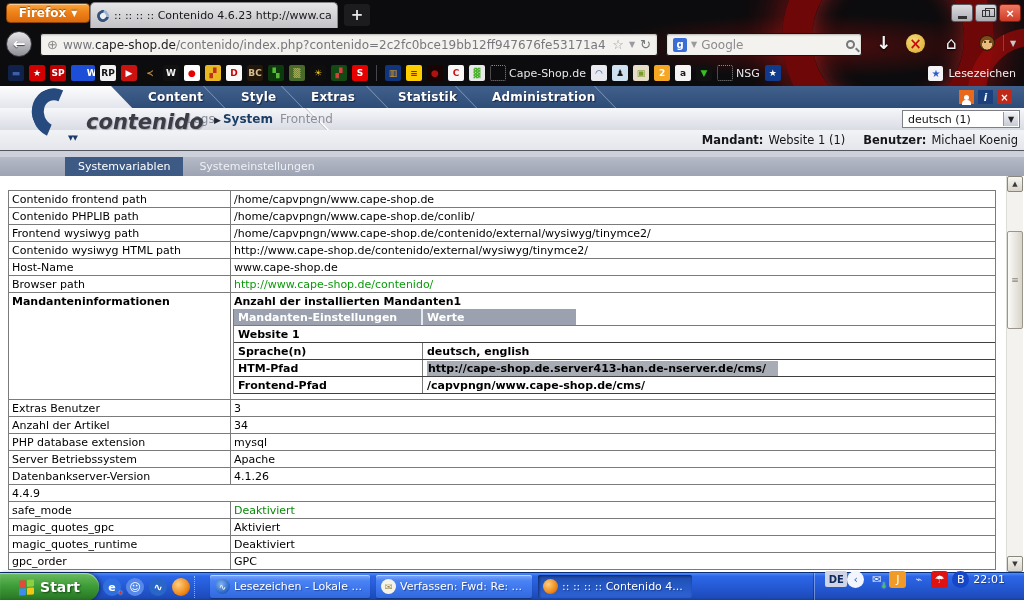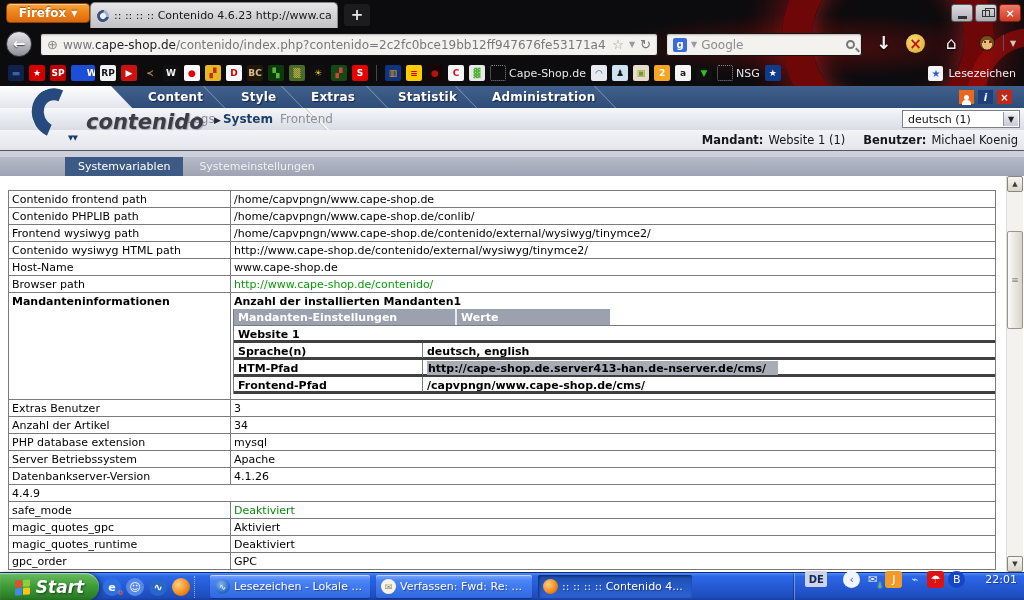--- a/index.html
+++ b/index.html
@@ -137,23 +137,23 @@
   .sys-row { display:flex; border-bottom:1px solid #7b7b7b; height:17px; overflow:hidden; }
   .sys-row.tall { height:107px;font-weight:bold; }
   .sys-label { width:222px; flex:none; border-right:1px solid #7b7b7b; padding:2px 0 0 3px; white-space:nowrap; overflow:hidden; }
   .sys-value { flex:1; padding:2px 0 0 3px; white-space:nowrap; overflow:hidden; }
   .sys-value.link { color:#0a9a0a; }
   .sys-value.green { color:#0a8a0a; }
   .tall .sys-value { padding:0; }
   .n-intro { padding:2px 0 1px 3px; height:16px; }
   .n-table { margin-left:2px; border-left:1px solid #7b7b7b; }
   .n-head { display:flex; height:17px; border-bottom:1px solid #7b7b7b; }
-  .n-h1 { width:223px; flex:none; background:#9ba1ae; color:#fff; padding:2px 0 0 4px; border-right:2px solid #e8e9ee; }
+  .n-h1 { width:189px; flex:none; background:#9ba1ae; color:#fff; padding:2px 0 0 4px; border-right:2px solid #e8e9ee; }
   .n-h2 { width:153px; flex:none; background:#9ba1ae; color:#fff; padding:2px 0 0 4px; }
-  .n-row { display:flex; height:17px; border-bottom:3px solid #404040;align-items:center; }
+  .n-row { display:flex; height:17px; border-bottom:1px solid #404040; }
   .n-c1 { width:189px; flex:none; border-right:1px solid #7b7b7b; padding:2px 0 0 4px; }
   .n-c1.full { width:auto; flex:1; border-right:none; }
   .n-c2 { flex:1; padding:2px 0 0 4px; white-space:nowrap; overflow:hidden; }
   .sel { background:#a8acb4; padding:1px 12px 1px 1px; }
 
   .scrollbar { position:absolute; right:1px; top:0; width:17px; height:396px; background:#f3f2ee; border-left:1px solid #dcdcd8; }
   .sb-btn { position:absolute; left:0; width:16px; height:16px; border:1px solid #8a877e; border-radius:2px;
     background:linear-gradient(#f7f6f2,#d9d5cb); color:#3a3a3a; font-size:7px;
     display:flex; align-items:center; justify-content:center; }
   .sb-btn.up { top:0; } .sb-btn.down { bottom:0; }
@@ -162,40 +162,40 @@
     color:#8a867c; font-size:9px; }
 
   
   .taskbar { position:absolute; top:572px; left:0; width:1024px; height:28px;
     background:linear-gradient(#4e8df8,#2c67e8 12%,#2458d2 55%,#1d4bba 90%,#16409e);
     border-top:1px solid #0a2f78; }
   .start { position:absolute; left:0; top:0; width:99px; height:28px; border-radius:0 14px 14px 0;
     background:linear-gradient(#6cbb60,#3f9e39 45%,#2c7f28 85%,#236820);
     box-shadow:inset 0 1px 1px rgba(255,255,255,.45), 2px 0 4px rgba(0,0,0,.4);
     display:flex; align-items:center; justify-content:center; gap:6px; }
-  .start-label { color:#fff; font-size:17px; font-weight:bold; font-style:italic; text-shadow:1px 1px 2px #144812; }
+  .start-label { color:#fff; font-size:14px; font-weight:bold; text-shadow:1px 1px 2px #144812; }
   .flag { display:grid; grid-template-columns:7px 7px; grid-template-rows:7px 7px; gap:1px; transform:skewY(-5deg); }
   .flag i { display:block; border-radius:1px; }
   .flag i:nth-child(1){background:#e24b38;} .flag i:nth-child(2){background:#8ccf3f;}
   .flag i:nth-child(3){background:#3f8cf0;} .flag i:nth-child(4){background:#f5c518;}
   .ql { position:absolute; left:103px; top:5px; display:flex; gap:5px; }
   .ql-icon { width:18px; height:18px; display:flex; align-items:center; justify-content:center;
     font-size:11px; font-weight:bold; }
   .ql-sep { position:absolute; left:194px; top:3px; height:22px; border-left:1px dotted rgba(255,255,255,.55); }
   .tasks { position:absolute; left:210px; top:2px; display:flex; gap:6px; }
   .task { height:23px; border-radius:2px; display:flex; align-items:center; padding:0 5px; gap:4px;
     background:linear-gradient(#7fa8f8,#4a83f4 25%,#3a73ea 70%,#3168dc);
     box-shadow:inset 0 1px 0 rgba(255,255,255,.5), 0 1px 1px rgba(0,0,0,.3); overflow:hidden; }
   .task.active { background:linear-gradient(#1c4cb0,#2457c2 40%,#2e62d4);
     box-shadow:inset 1px 1px 3px rgba(0,0,20,.55); }
   .task-title { color:#fff; font-size:11px; white-space:nowrap; overflow:hidden; text-overflow:ellipsis;
     text-shadow:1px 1px 1px rgba(0,0,40,.4); }
   .task-icon { width:15px; height:15px; border-radius:50%; flex:none; display:flex; align-items:center;
     justify-content:center; font-size:9px; }
-  .tray { position:absolute; right:1px; top:0; height:28px; display:flex; align-items:center; gap:16px;
+  .tray { position:absolute; right:13px; top:0; height:28px; display:flex; align-items:center; gap:0;
     padding:0 6px 16px 10px; border-left:1px solid rgba(255,255,255,.35); box-shadow:-1px 0 0 rgba(0,0,60,.3); }
   .de-box { width:22px; height:16px; background:#cfd5e6; border-radius:2px; color:#0f2a5a; font-size:10px;
     font-weight:bold; display:flex; align-items:center; justify-content:center; }
   .tray-icon { width:17px; height:17px; display:flex; align-items:center; justify-content:center;
     font-size:11px; position:relative; border-radius:3px; }
   .tray-icon.circle, .ql-icon.circle, .bm-icon.circle { border-radius:50%; }
   .badge { position:absolute; right:-2px; bottom:-2px; font-size:8px; font-weight:bold; text-shadow:0 0 2px #fff; }
   .clock { color:#fff; font-size:11px; margin-left:4px; text-shadow:1px 1px 1px rgba(0,0,40,.4); }
 </style>
 </head>

